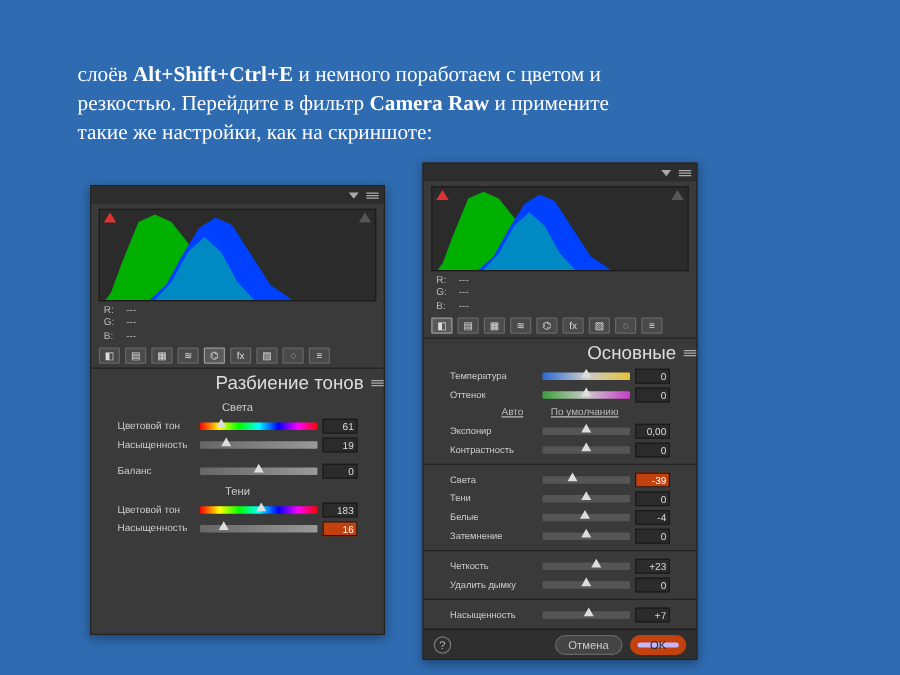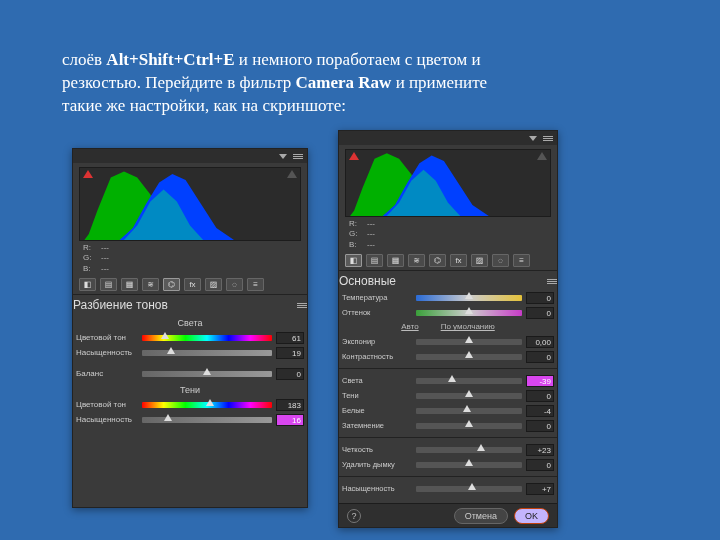--- a/index.html
+++ b/index.html
@@ -57,31 +57,31 @@
     display:flex; gap:4px; padding:0 6px 3px 6px; border-bottom:1px solid #222;
     align-items:center;
   }
   .tab-icon {
     width:17px;height:13px;background:#4a4a4a;border:1px solid #666;border-radius:1px;
     display:flex;align-items:center;justify-content:center;color:#ddd;font-size:8px;
   }
   .tab-icon.active{background:#5a5a5a;border-color:#999;}
 
   .section-title {
-    text-align:center; font-size:12px; color:#ddd; padding:3px 0 2px 0;
-    display:flex; align-items:center; justify-content:space-between; gap:6px;
+    text-align:center; font-size:15px; color:#ddd; padding:3px 0 2px 0;
+    display:flex; align-items:center; justify-content:flex-end; gap:6px;
   }
   .section-title .menu-lines{margin:0;}
 
   .group-label {
     text-align:center; font-size:9px; color:#ccc; padding:4px 0 2px 0;
   }
 
   .slider-row {
-    display:flex; align-items:center; padding:1px 3px; gap:4px; height:15px;
+    display:flex; align-items:center; padding:1px 21px; gap:4px; height:15px;
   }
   .slider-row .label { width:62px; font-size:8px; color:#ccc; white-space:nowrap; overflow:hidden; }
   .panel-right .slider-row .label { width:70px; font-size:7.5px; }
   .slider-row .track {
     flex:1; height:6px; background:#555; border-radius:1px; position:relative;
   }
   .slider-row .track.hue {
     background: linear-gradient(to right,#f00,#ff0,#0f0,#0ff,#00f,#f0f,#f00);
   }
   .slider-row .track.sat {
@@ -95,39 +95,39 @@
   }
   .slider-row .track .thumb {
     position:absolute; top:-3px; width:0;height:0;
     border-left:4px solid transparent;border-right:4px solid transparent;border-bottom:7px solid #ddd;
     transform:translateX(-4px);
   }
   .slider-row .value {
     width:28px; height:12px; background:#2b2b2b; border:1px solid #1a1a1a;
     color:#ddd; font-size:8px; text-align:right; padding:0 2px; line-height:11px;
   }
-  .slider-row .value.hilite{background:#d946ef;color:#fff;}
+  .slider-row .value.hilite{background:#c2410c;color:#fff;}
 
   .divider { height:1px; background:#222; margin:4px 0; }
 
   .auto-row{display:flex;justify-content:center;gap:22px;font-size:8px;color:#bbb;padding:2px 0 3px 0;}
   .auto-row span{text-decoration:underline;cursor:default;}
 
   .footer-bar{
     position:absolute;left:0;right:0;bottom:0;height:24px;
     background:#2f2f2f;border-top:1px solid #1c1c1c;
     display:flex;align-items:center;justify-content:flex-end;gap:6px;padding:0 8px;
   }
   .footer-bar .help{position:absolute;left:8px;width:14px;height:14px;border:1px solid #777;border-radius:7px;display:flex;align-items:center;justify-content:center;font-size:9px;color:#bbb;}
   .btn{
     height:16px;padding:0 10px;font-size:9px;border-radius:8px;
     display:flex;align-items:center;
   }
   .btn-cancel{background:#444;color:#ccc;border:1px solid #666;}
-  .btn-ok{background:#c4b5fd;color:#222;border:1px solid #c2410c;}
+  .btn-ok{background:#c4b5fd;color:#222;border:6px solid #c2410c;}
 
   .spacer{height:6px;}
 </style>
 </head>
 <body>
 
 <div class="instruction">
   <br>
   <span>слоёв </span><b>Alt+Shift+Ctrl+E</b><span> и немного поработаем с цветом и</span><br>
   <span>резкостью. Перейдите в фильтр </span><b>Camera Raw</b><span> и примените</span><br>

